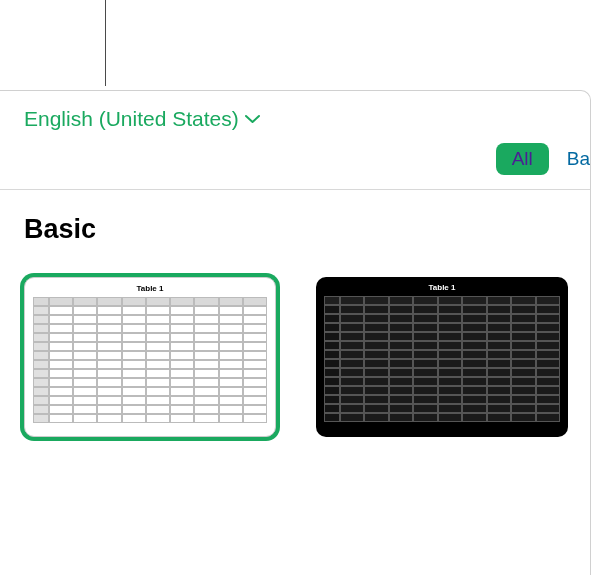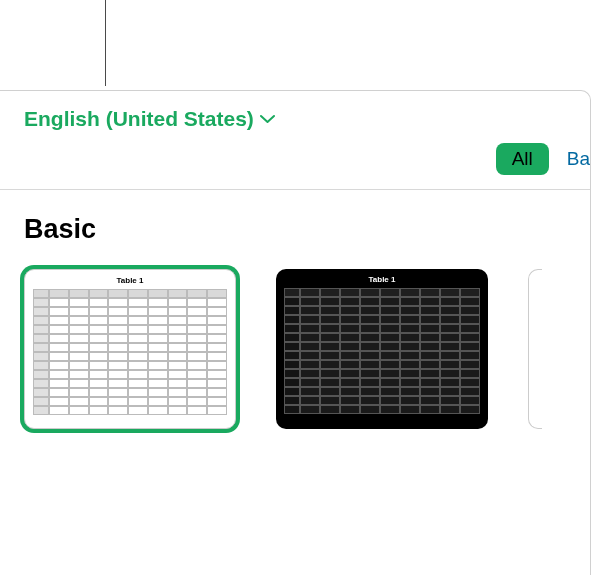--- a/index.html
+++ b/index.html
@@ -35,37 +35,37 @@
     }
     .header-row1 {
       padding: 16px 24px 12px 24px;
     }
     .lang-selector {
       display: inline-flex;
       align-items: center;
       gap: 6px;
       color: #1aa95f;
       font-size: 21px;
-      font-weight: 700;
+      font-weight: 400;
       cursor: pointer;
     }
     .chevron-down {
       display: inline-flex;
       align-items: center;
     }
     .header-row2 {
       display: flex;
       justify-content: flex-end;
       align-items: center;
       gap: 18px;
       padding: 0 0 14px 0;
     }
     .filter-pill {
       background: #1aa95f;
-      color: #000000;
+      color: #4c1d95;
       font-size: 19px;
       font-weight: 400;
       padding: 5px 16px;
       border-radius: 8px;
       cursor: pointer;
     }
     .filter-link {
       color: #0369a1;
       font-size: 19px;
       font-weight: 400;
@@ -76,29 +76,29 @@
       background: #d8d8d8;
       width: 100%;
     }
     .content {
       padding: 24px;
     }
     .section-title {
       font-size: 27px;
       font-weight: 700;
       color: #000;
-      margin-bottom: 24px;
+      margin-bottom: 32px;
     }
     .template-row {
       display: flex;
       gap: 40px;
       align-items: flex-start;
     }
     .template-thumb {
-      width: 212px;
+      width: 252px;
       height: 160px;
       border-radius: 10px;
       cursor: pointer;
       position: relative;
       overflow: hidden;
       flex-shrink: 0;
     }
     .template-thumb.selected {
       box-shadow: 0 0 0 4px #1aa95f;
     }

